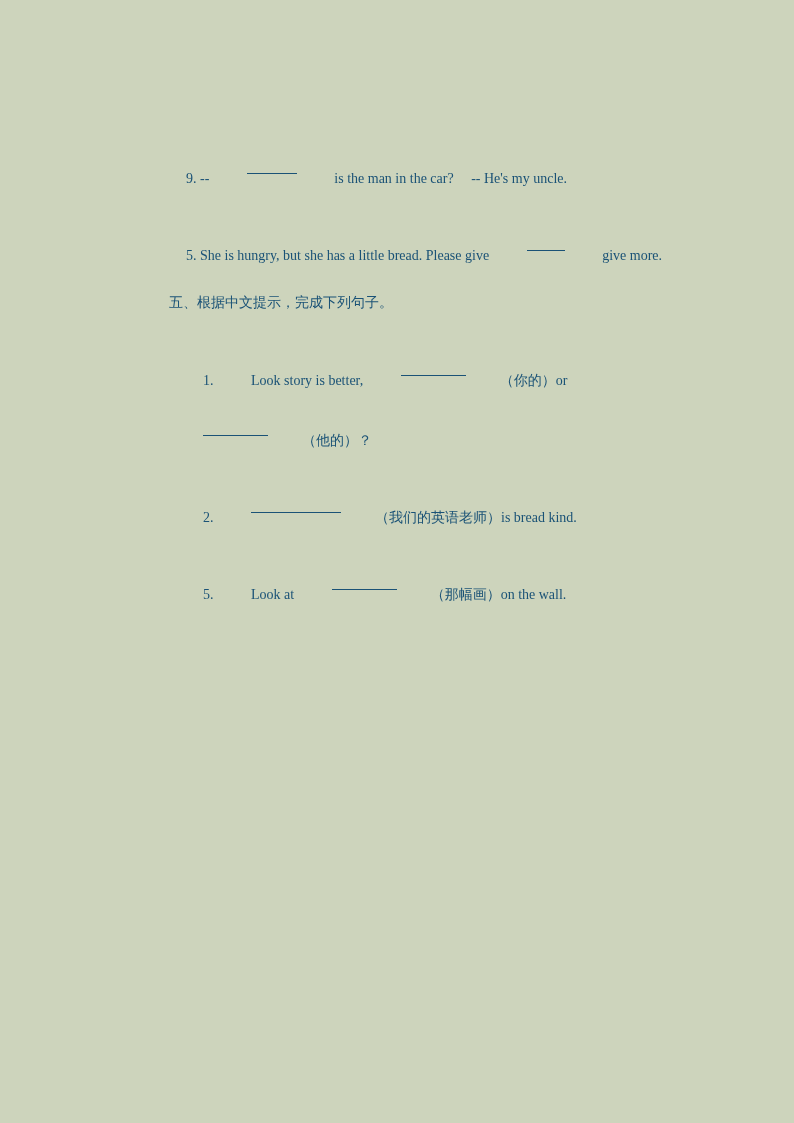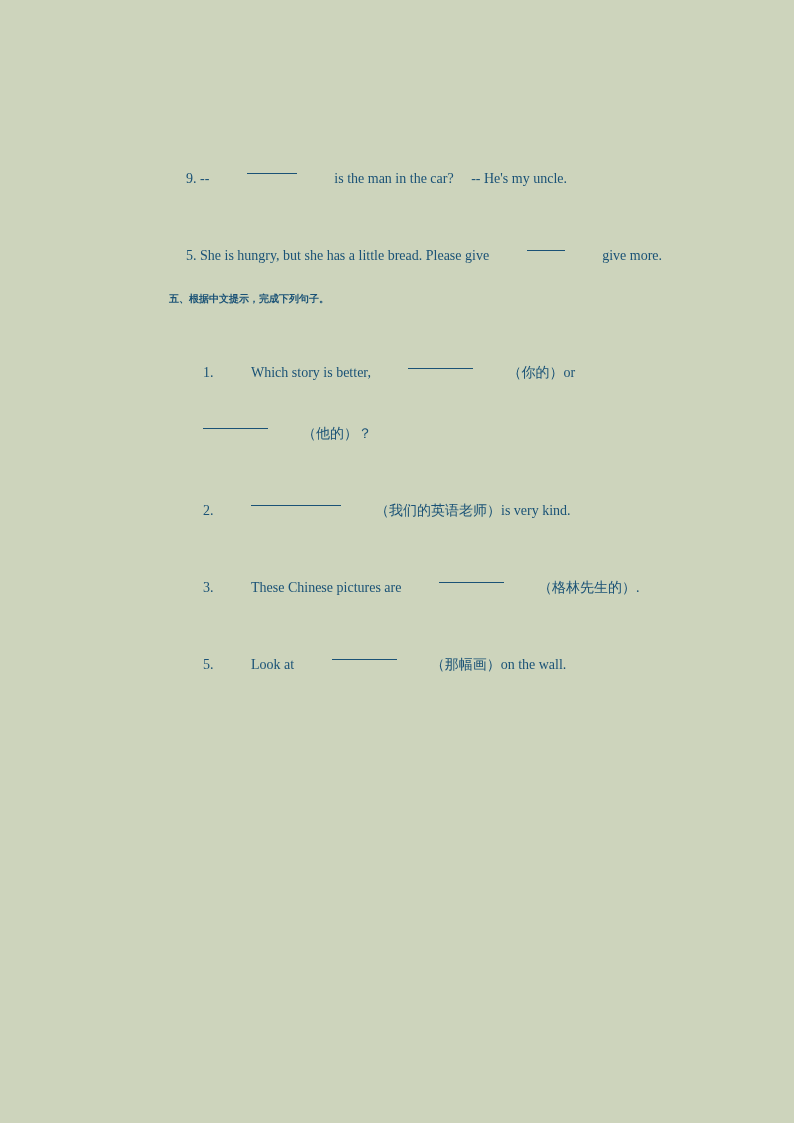--- a/index.html
+++ b/index.html
@@ -39,22 +39,22 @@
       min-width: 90px;
     }
 
     .blank-medium {
       min-width: 65px;
     }
 
     .section-title {
       margin-top: 22px;
       margin-bottom: 8px;
-      font-size: 10px;
-      font-weight: bold;
+      font-size: 14px;
+      font-weight: normal;
     }
 
     .question-block {
       margin-bottom: 2px;
     }
   </style>
 </head>
 <body>
 
 <div class="question-line">
@@ -66,29 +66,26 @@
 </div>
 
 <div class="section-title">
   五、根据中文提示，完成下列句子。
 </div>
 
 <div>
 
   <div class="question-block">
     <span>1.</span>
-    <span>Which story is better, </span><span class="blank blank-medium">&nbsp;&nbsp;&nbsp;&nbsp;&nbsp;&nbsp;</span><span>（你的）or </span><span class="blank blank-medium">&nbsp;&nbsp;&nbsp;&nbsp;&nbsp;&nbsp;</span><span>（他的）？</span>
+    <span>Look story is better, </span><span class="blank blank-medium">&nbsp;&nbsp;&nbsp;&nbsp;&nbsp;&nbsp;</span><span>（你的）or </span><span class="blank blank-medium">&nbsp;&nbsp;&nbsp;&nbsp;&nbsp;&nbsp;</span><span>（他的）？</span>
   </div>
 
   <div class="question-block">
-    <span>2. </span><span class="blank blank-long">&nbsp;&nbsp;&nbsp;&nbsp;&nbsp;&nbsp;&nbsp;&nbsp;&nbsp;&nbsp;&nbsp;&nbsp;</span><span>（我们的英语老师）is very kind.</span>
+    <span>2. </span><span class="blank blank-long">&nbsp;&nbsp;&nbsp;&nbsp;&nbsp;&nbsp;&nbsp;&nbsp;&nbsp;&nbsp;&nbsp;&nbsp;</span><span>（我们的英语老师）is bread kind.</span>
   </div>
 
-  <div class="question-block">
-    <span>3. </span><span>These Chinese pictures are </span><span class="blank blank-medium">&nbsp;&nbsp;&nbsp;&nbsp;&nbsp;&nbsp;&nbsp;</span><span>（格林先生的）.</span>
-  </div>
 
 
   <div class="question-block">
     <span>5. </span><span>Look at </span><span class="blank blank-medium">&nbsp;&nbsp;&nbsp;&nbsp;&nbsp;&nbsp;&nbsp;&nbsp;</span><span>（那幅画）on the wall.</span>
   </div>
 
 </div>
 
 </body></html>

